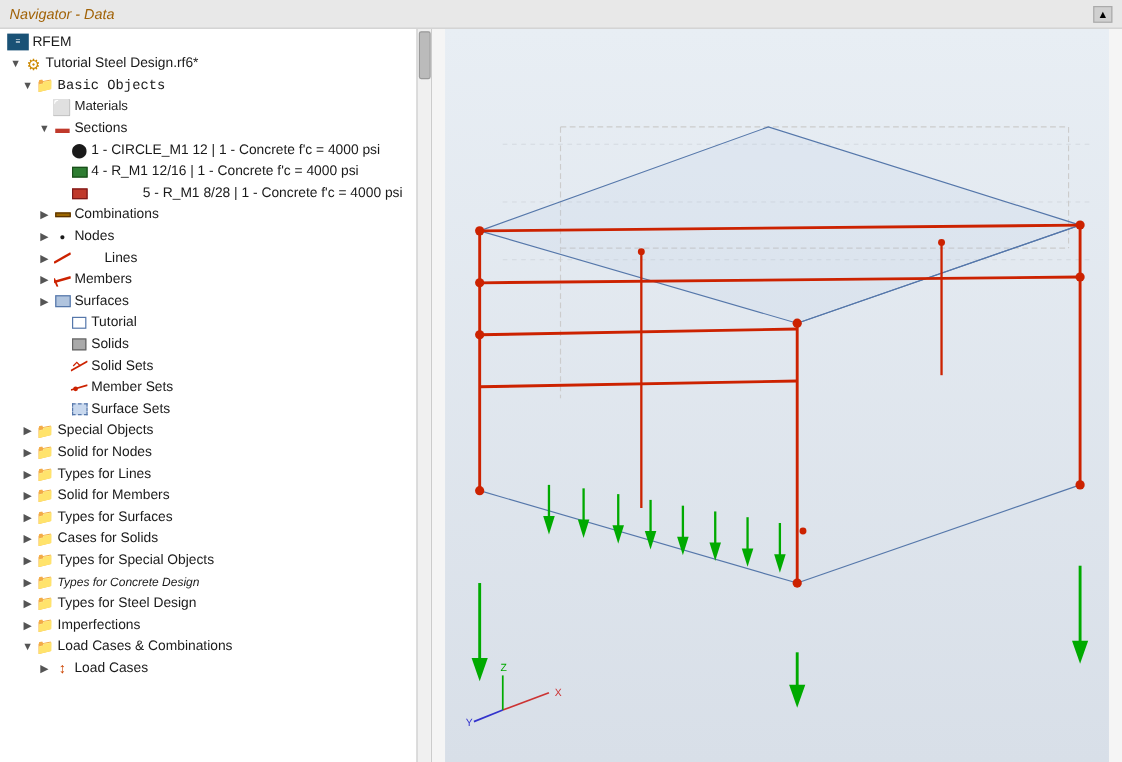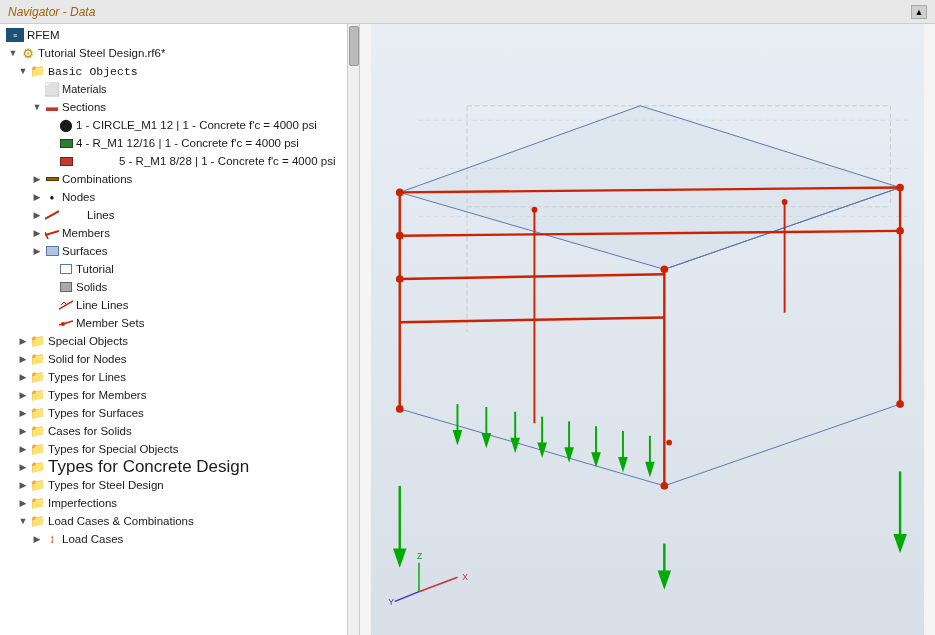--- a/index.html
+++ b/index.html
@@ -218,34 +218,42 @@
   </div>
         <div class="tree-item">
     <span class="tree-indent" style="width:42px;display:inline-block;flex-shrink:0;"></span>
     <span class="tree-arrow"></span>
     <span class="tree-icon">
             <svg width="14" height="12" style="vertical-align:middle;">
               <line x1="0" y1="10" x2="14" y2="2" stroke="#cc2200" stroke-width="1.5"></line>
               <path d="M2,6 L5,3 L8,6" fill="none" stroke="#cc2200" stroke-width="1"></path>
             </svg>
           </span>
-    <span class="tree-label" style="font-size:11.5px;">Line Lines</span>
+    <span class="tree-label" style="font-size:11.5px;">Solid Sets</span>
   </div>
         <div class="tree-item">
     <span class="tree-indent" style="width:42px;display:inline-block;flex-shrink:0;"></span>
     <span class="tree-arrow"></span>
     <span class="tree-icon">
             <svg width="14" height="12" style="vertical-align:middle;">
               <line x1="0" y1="8" x2="14" y2="4" stroke="#cc2200" stroke-width="1.5"></line>
               <circle cx="4" cy="7" r="2" fill="#cc2200"></circle>
             </svg>
           </span>
     <span class="tree-label" style="font-size:11.5px;">Member Sets</span>
   </div>
         <div class="tree-item">
+    <span class="tree-indent" style="width:42px;display:inline-block;flex-shrink:0;"></span>
+    <span class="tree-arrow"></span>
+    <span class="tree-icon">
+            <span style="display:inline-block;width:13px;height:10px;background:#c8d8ee;border:1.5px solid #5577aa;vertical-align:middle;border-style:dashed;"></span>
+          </span>
+    <span class="tree-label" style="font-size:11.5px;">Surface Sets</span>
+  </div>
+        <div class="tree-item">
     <span class="tree-indent" style="width:14px;display:inline-block;flex-shrink:0;"></span>
     <span class="tree-arrow">▶</span>
     <span class="tree-icon icon-folder">📁</span>
     <span class="tree-label" style="font-size:11.5px;">Special Objects</span>
   </div>
         <div class="tree-item">
     <span class="tree-indent" style="width:14px;display:inline-block;flex-shrink:0;"></span>
     <span class="tree-arrow">▶</span>
     <span class="tree-icon icon-folder">📁</span>
     <span class="tree-label" style="font-size:11.5px;">Solid for Nodes</span>
@@ -253,21 +261,21 @@
         <div class="tree-item">
     <span class="tree-indent" style="width:14px;display:inline-block;flex-shrink:0;"></span>
     <span class="tree-arrow">▶</span>
     <span class="tree-icon icon-folder">📁</span>
     <span class="tree-label" style="font-size:11.5px;">Types for Lines</span>
   </div>
         <div class="tree-item">
     <span class="tree-indent" style="width:14px;display:inline-block;flex-shrink:0;"></span>
     <span class="tree-arrow">▶</span>
     <span class="tree-icon icon-folder">📁</span>
-    <span class="tree-label" style="font-size:11.5px;">Types for Members</span>
+    <span class="tree-label" style="font-size:11.5px;">Solid for Members</span>
   </div>
         <div class="tree-item">
     <span class="tree-indent" style="width:14px;display:inline-block;flex-shrink:0;"></span>
     <span class="tree-arrow">▶</span>
     <span class="tree-icon icon-folder">📁</span>
     <span class="tree-label" style="font-size:11.5px;">Types for Surfaces</span>
   </div>
         <div class="tree-item">
     <span class="tree-indent" style="width:14px;display:inline-block;flex-shrink:0;"></span>
     <span class="tree-arrow">▶</span>
@@ -277,21 +285,21 @@
         <div class="tree-item">
     <span class="tree-indent" style="width:14px;display:inline-block;flex-shrink:0;"></span>
     <span class="tree-arrow">▶</span>
     <span class="tree-icon icon-folder">📁</span>
     <span class="tree-label" style="font-size:11.5px;">Types for Special Objects</span>
   </div>
         <div class="tree-item">
     <span class="tree-indent" style="width:14px;display:inline-block;flex-shrink:0;"></span>
     <span class="tree-arrow">▶</span>
     <span class="tree-icon icon-folder">📁</span>
-    <span class="tree-label" style="font-size:17px;">Types for Concrete Design</span>
+    <span class="tree-label" style="font-size:10px;font-style:italic;">Types for Concrete Design</span>
   </div>
         <div class="tree-item">
     <span class="tree-indent" style="width:14px;display:inline-block;flex-shrink:0;"></span>
     <span class="tree-arrow">▶</span>
     <span class="tree-icon icon-folder">📁</span>
     <span class="tree-label" style="font-size:11.5px;">Types for Steel Design</span>
   </div>
         <div class="tree-item">
     <span class="tree-indent" style="width:14px;display:inline-block;flex-shrink:0;"></span>
     <span class="tree-arrow">▶</span>

